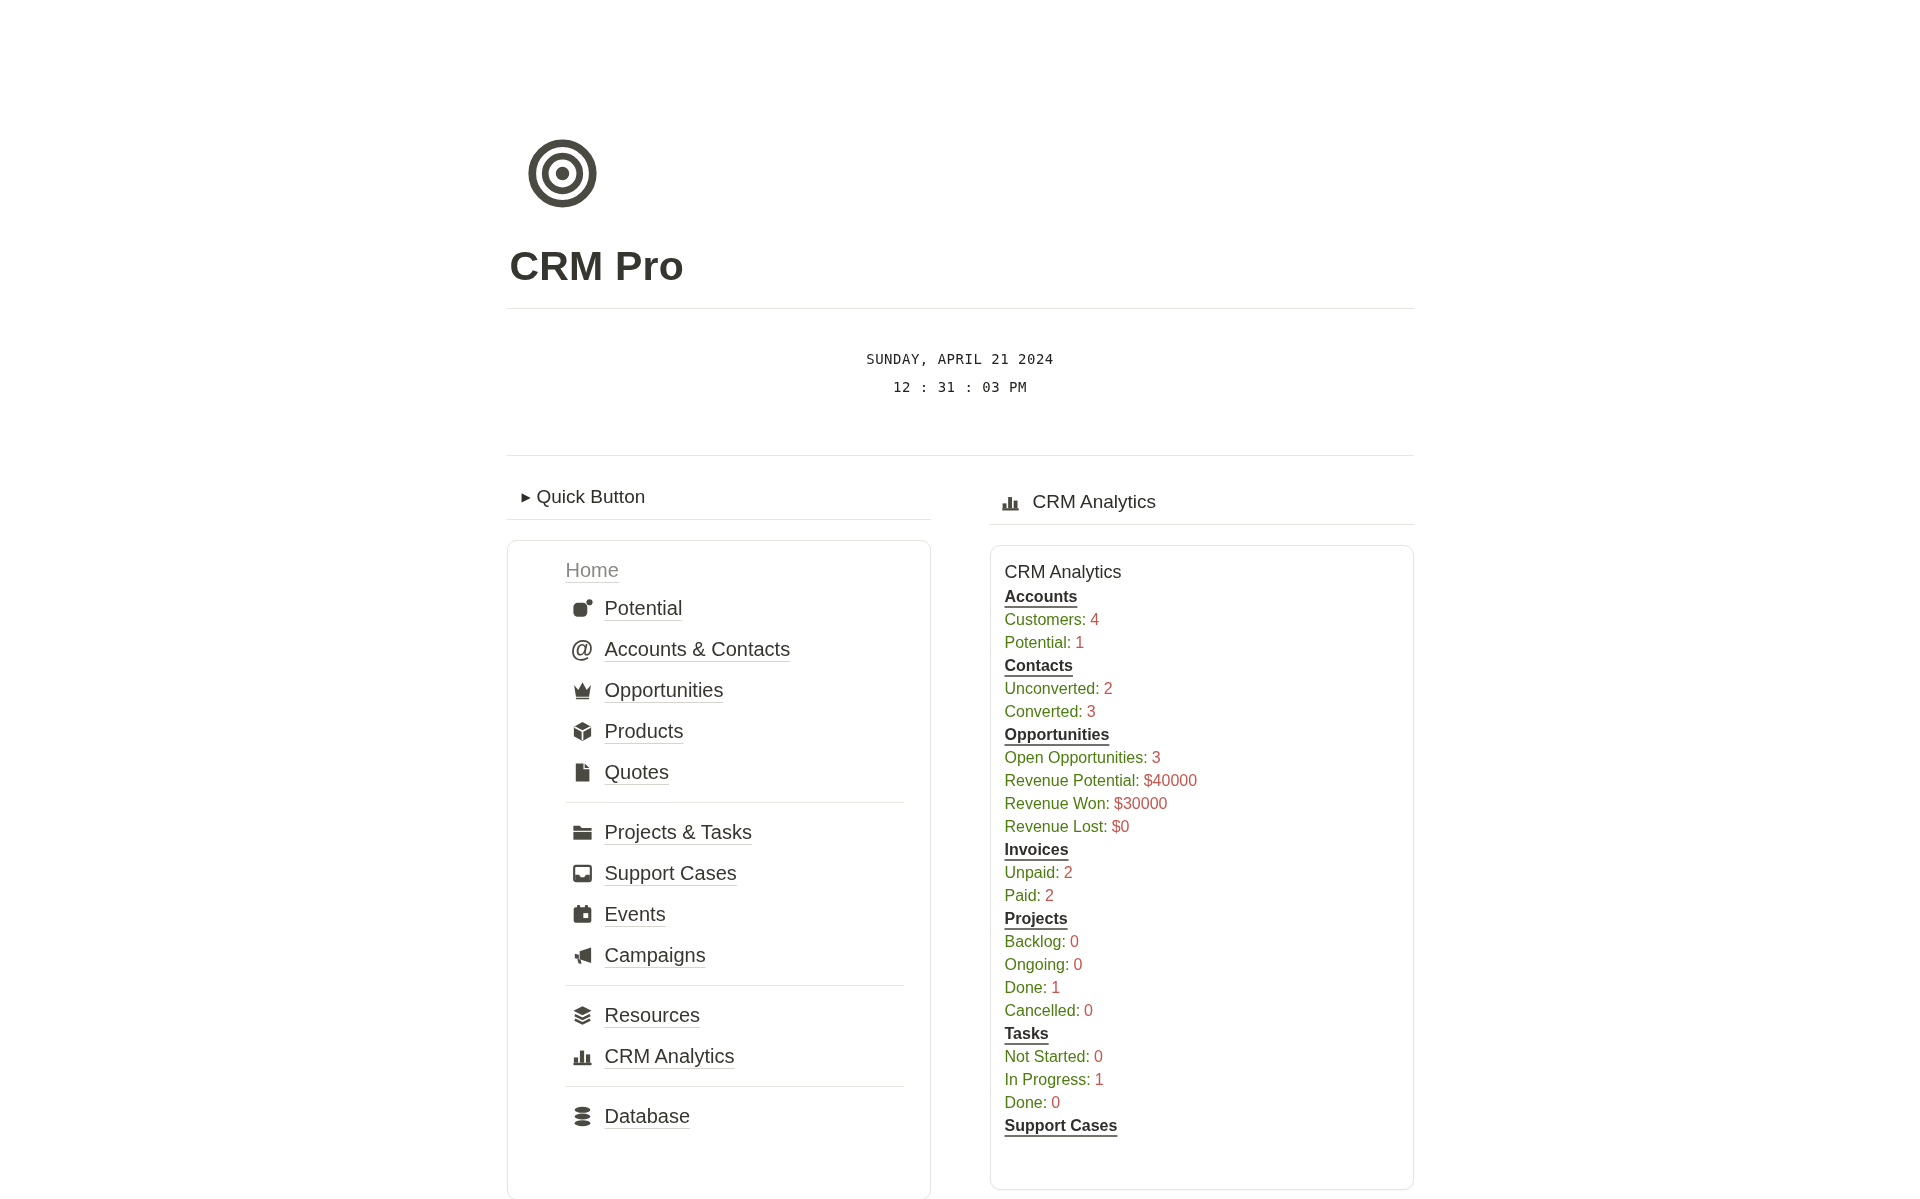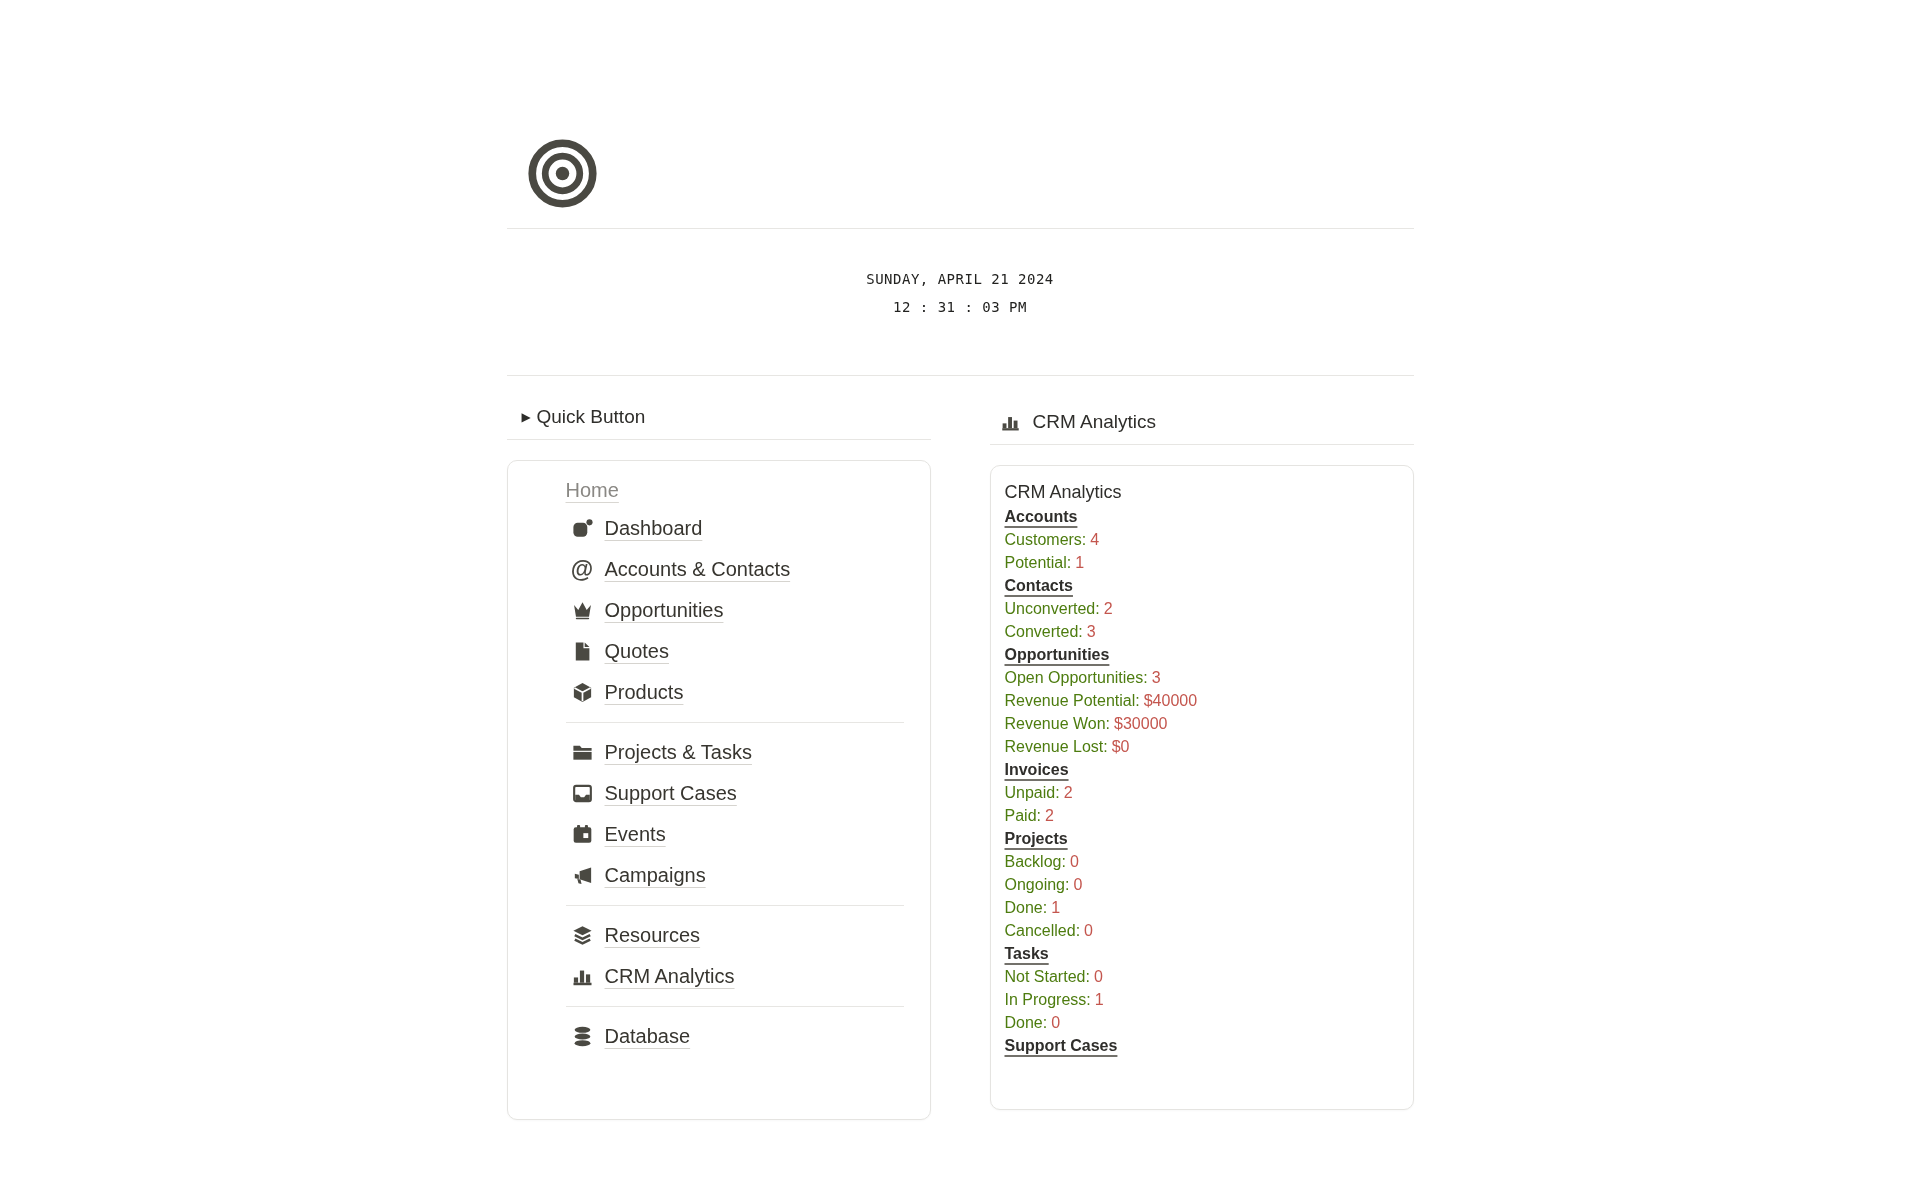--- a/index.html
+++ b/index.html
@@ -97,20 +97,21 @@
   <div class="content">
 
     <div class="page-icon">
       <svg viewBox="0 0 76 76" width="73" height="73">
         <circle cx="38" cy="38" r="31.5" fill="none" stroke="#4a4942" stroke-width="8"></circle>
         <circle cx="38" cy="38" r="18" fill="none" stroke="#4a4942" stroke-width="7"></circle>
         <circle cx="38" cy="38" r="7" fill="#4a4942"></circle>
       </svg>
     </div>
 
+    <h1 class="page-title">CRM Pro</h1>
     <hr class="hr hr-title">
 
     <div class="greeting">
       <div class="greeting-date">SUNDAY, APRIL 21 2024</div>
       <div class="greeting-time">12 : 31 : 03 PM</div>
     </div>
     <hr class="hr hr-greeting">
 
     <div class="columns">
 
@@ -126,54 +127,54 @@
             <a class="nav-home">Home</a>
           </div>
 
           <div class="nav-item">
             <span class="nav-ico">
               <svg viewBox="0 0 24 24">
                   <rect class="icon-fill" x="2.5" y="6" width="14.5" height="14.5" rx="4.5"></rect>
                   <circle class="icon-fill" cx="19.3" cy="5.6" r="3.2"></circle>
                 </svg>
             </span>
-            <span class="nav-label">Dashboard</span>
+            <span class="nav-label">Potential</span>
           </div>
           <div class="nav-item">
             <span class="nav-ico">
                 <span class="at-glyph">@</span>
               </span>
             <span class="nav-label">Accounts &amp; Contacts</span>
           </div>
           <div class="nav-item">
             <span class="nav-ico">
               <svg viewBox="0 0 24 24">
                   <path class="icon-fill" d="M3.2 6.2l4.4 5.2L12 3.4l4.4 8 4.4-5.2-2 12.4H5.2z"></path>
                   <rect class="icon-fill" x="5" y="19.6" width="14" height="1.6" rx="0.8"></rect>
                 </svg>
             </span>
             <span class="nav-label">Opportunities</span>
           </div>
           <div class="nav-item">
             <span class="nav-ico">
               <svg viewBox="0 0 24 24">
+                  <path class="icon-fill" d="M12 2.2L21 7v10l-9 4.8L3 17V7z"></path>
+                  <path d="M3.6 7.4L12 11.8l8.4-4.4M12 11.8V21" stroke="#ffffff" stroke-width="1.8" fill="none"></path>
+                </svg>
+            </span>
+            <span class="nav-label">Products</span>
+          </div>
+          <div class="nav-item">
+            <span class="nav-ico">
+              <svg viewBox="0 0 24 24">
                   <path class="icon-fill" d="M5 2.5h8v6.2h6.2v12.8H5z"></path>
                   <path class="icon-fill" d="M14.3 2.5l4.9 4.9h-4.9z"></path>
                 </svg>
             </span>
             <span class="nav-label">Quotes</span>
-          </div>
-          <div class="nav-item">
-            <span class="nav-ico">
-              <svg viewBox="0 0 24 24">
-                  <path class="icon-fill" d="M12 2.2L21 7v10l-9 4.8L3 17V7z"></path>
-                  <path d="M3.6 7.4L12 11.8l8.4-4.4M12 11.8V21" stroke="#ffffff" stroke-width="1.8" fill="none"></path>
-                </svg>
-            </span>
-            <span class="nav-label">Products</span>
           </div>
 
           <div class="nav-divider"></div>
 
           <div class="nav-item">
             <span class="nav-ico">
               <svg viewBox="0 0 24 24">
                   <path class="icon-fill" d="M2.5 5h6.7l2 2.2h10.3v2.9H2.5z"></path>
                   <path class="icon-fill" d="M2.5 11.4h19v8.1H2.5z"></path>
                 </svg>

